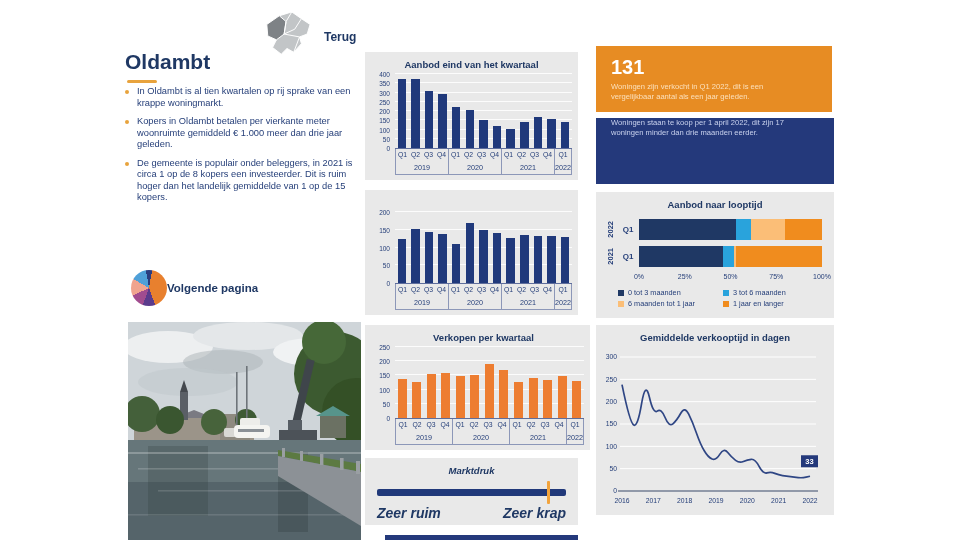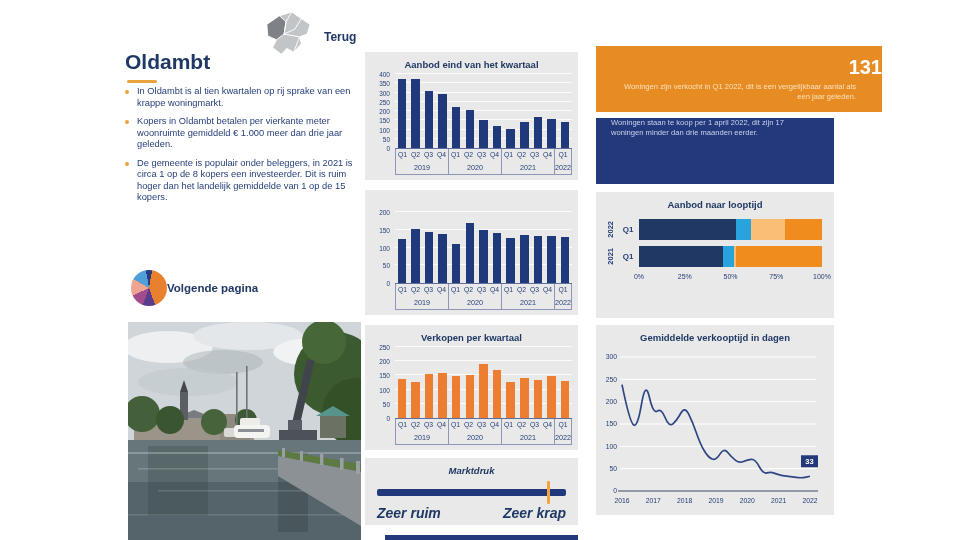--- a/index.html
+++ b/index.html
@@ -20,23 +20,23 @@
     background:conic-gradient(#2A3C7E 0 10deg,#E8802E 10deg 160deg,#5B3B8C 160deg 200deg,
                #A14C8F 200deg 245deg,#F0A48F 245deg 300deg,#4FA0D8 300deg 350deg,#2A3C7E 350deg 360deg);}
   .next-label{font-weight:bold;font-size:11.5px;color:#1F3864;}
   .photo{left:128px;top:322px;width:233px;height:218px;}
 
   
   .panel{background:#E9E9E9;}
   .panel h2{margin:0;padding:7px 4px 2px 4px;text-align:center;font-size:9.5px;color:#1F3864;}
   .p-mid1{left:365px;top:52px;width:213px;height:128px;}
   .p-mid2{left:365px;top:190px;width:213px;height:125px;}
-  .p-mid3{left:365px;top:325px;width:213px;height:125px;}
+  .p-mid3{left:365px;top:325px;width:213px;height:125px;padding-left:12px;}
   .p-mid4{left:365px;top:458px;width:213px;height:67px;font-style:italic;}
-  .p-stat1{left:596px;top:46px;width:286px;height:66px;background:#E78C23;text-align:right;}
+  .p-stat1{left:596px;top:46px;width:236px;height:66px;background:#E78C23;}
   .p-stat2{left:596px;top:118px;width:238px;height:66px;background:#24397B;}
   .p-stack{left:596px;top:192px;width:238px;height:126px;}
   .p-line{left:596px;top:325px;width:238px;height:190px;}
   .strip{left:385px;top:535px;width:193px;height:5px;background:#24397B;}
 
   
   .chart-body{position:absolute;left:6px;right:6px;top:22px;bottom:5px;display:grid;
               grid-template-columns:24px 1fr;grid-template-rows:1fr 27px;}
   .yaxis{grid-row:1;grid-column:1;position:relative;}
   .ytick{position:absolute;right:5px;transform:translateY(50%);font-size:6.5px;color:#27407A;}
@@ -515,20 +515,38 @@
       <div class="srow sax">
         <div class="yr"></div>
         <div class="qlab"></div>
         <div class="track-ax">
           <div class="sxt" style="left: 0%;">0%</div>
           <div class="sxt" style="left: 25%;">25%</div>
           <div class="sxt" style="left: 50%;">50%</div>
           <div class="sxt" style="left: 75%;">75%</div>
           <div class="sxt" style="left: 100%;">100%</div>
         </div>
+      </div>
+    </div>
+<div class="legend">
+      <div class="lgi">
+        <div class="sw" style="background: rgb(31, 56, 100);"></div>
+        <div class="lgt">0 tot 3 maanden</div>
+      </div>
+      <div class="lgi">
+        <div class="sw" style="background: rgb(41, 163, 220);"></div>
+        <div class="lgt">3 tot 6 maanden</div>
+      </div>
+      <div class="lgi">
+        <div class="sw" style="background: rgb(251, 190, 119);"></div>
+        <div class="lgt">6 maanden tot 1 jaar</div>
+      </div>
+      <div class="lgi">
+        <div class="sw" style="background: rgb(240, 140, 30);"></div>
+        <div class="lgt">1 jaar en langer</div>
       </div>
     </div>
   </section>
 
 <section class="abs panel p-line">
   <h2>Gemiddelde verkooptijd in dagen</h2>
   <div class="line-svg" id="line-host"><svg width="230" height="162" viewBox="0 0 230 162">
         <line x1="20" y1="121.66666666666667" x2="216" y2="121.66666666666667" stroke="#ffffff" stroke-width="1"></line>
         <line x1="20" y1="99.33333333333334" x2="216" y2="99.33333333333334" stroke="#ffffff" stroke-width="1"></line>
         <line x1="20" y1="77" x2="216" y2="77" stroke="#ffffff" stroke-width="1"></line>

